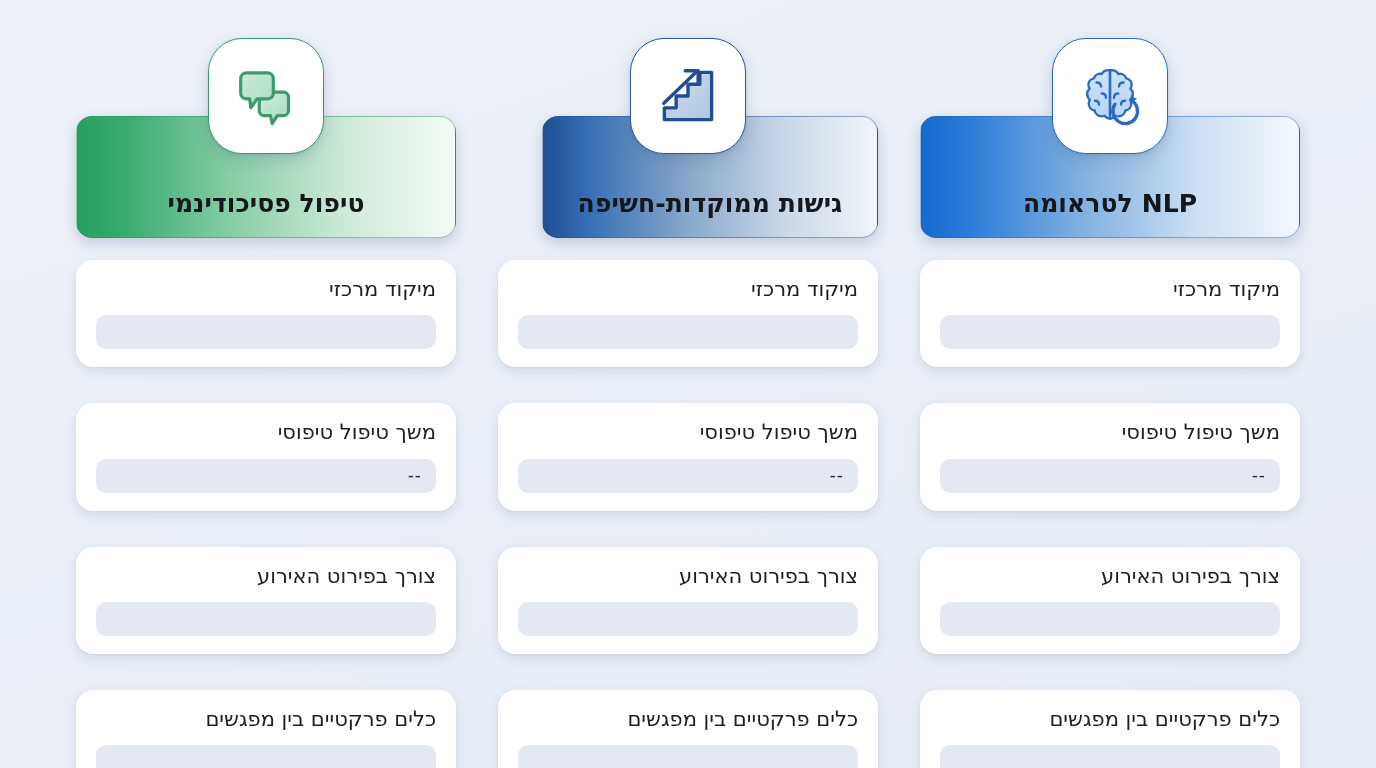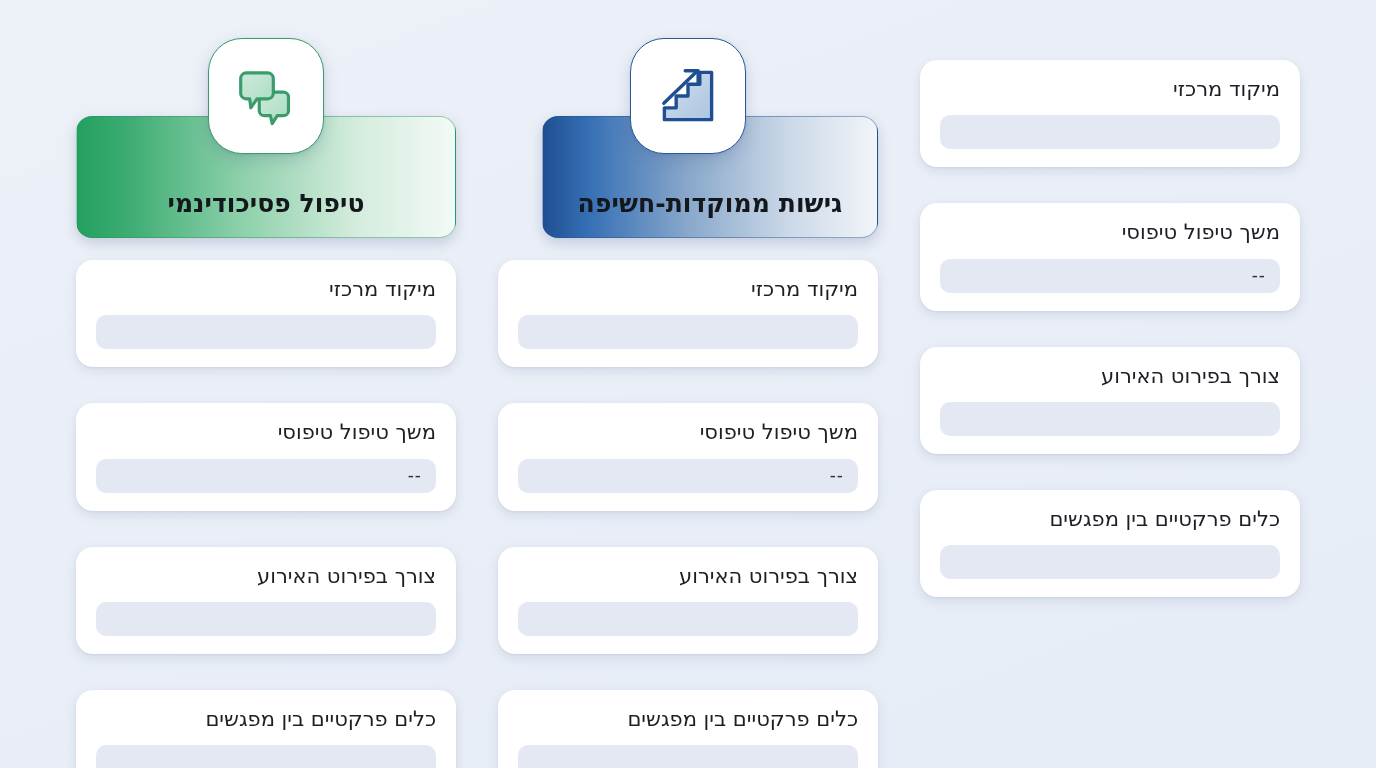--- a/index.html
+++ b/index.html
@@ -139,20 +139,41 @@
     letter-spacing: 1px;
     line-height: 1;
   }
 </style>
 </head>
 <body>
 
 <div class="board">
 
   <div class="column">
+    <div class="col-head">
+      <div class="icon-badge blue">
+        <svg viewBox="0 0 64 64" fill="none" xmlns="http://www.w3.org/2000/svg">
+          <defs>
+            <linearGradient id="brainFill" x1="0" y1="0" x2="0" y2="1">
+              <stop offset="0%" stop-color="#cfe3f7"></stop>
+              <stop offset="100%" stop-color="#b6d4f0"></stop>
+            </linearGradient>
+          </defs>
+          <path d="M31 9c-3.2 0-5.4 1.6-6.3 3.4-3.2-.6-6.2 1.1-7.1 4-2.8.5-4.8 2.8-4.8 5.6 0 1.3.4 2.5 1.1 3.4-1.4 1.2-2.2 2.9-2.2 4.8 0 2 .9 3.8 2.4 5-.6 1-1 2.2-1 3.5 0 3.1 2.2 5.7 5.2 6.2.5 3 3.1 5.2 6.2 5.2 1 0 1.9-.2 2.7-.6 1 1.6 2.8 2.6 4.8 2.6h.4V9h-.4z" fill="url(#brainFill)" stroke="#2a6cc4" stroke-width="2.1" stroke-linejoin="round"></path>
+          <path d="M33 9c3.2 0 5.4 1.6 6.3 3.4 3.2-.6 6.2 1.1 7.1 4 2.8.5 4.8 2.8 4.8 5.6 0 1.3-.4 2.5-1.1 3.4 1.4 1.2 2.2 2.9 2.2 4.8 0 2-.9 3.8-2.4 5 .6 1 1 2.2 1 3.5 0 3.1-2.2 5.7-5.2 6.2-.5 3-3.1 5.2-6.2 5.2-1 0-1.9-.2-2.7-.6-1 1.6-2.8 2.6-4.8 2.6H32V9h1z" fill="url(#brainFill)" stroke="#2a6cc4" stroke-width="2.1" stroke-linejoin="round"></path>
+          <path d="M32 9v39" stroke="#2a6cc4" stroke-width="2.1" stroke-linecap="round"></path>
+          <path d="M20 20c2.6 0 4 1.4 4 3.6M24.6 29.8c2.6 0 3.8 1.6 3.8 3.8M18.6 36.2c2.4 0 3.6 1.4 3.6 3.4M44 20c-2.6 0-4 1.4-4 3.6M39.4 29.8c-2.6 0-3.8 1.6-3.8 3.8M45.4 36.2c-2.4 0-3.6 1.4-3.6 3.4" stroke="#2a6cc4" stroke-width="2.1" stroke-linecap="round" fill="none"></path>
+          <circle cx="45.5" cy="45.5" r="11" fill="none" stroke="#2a6cc4" stroke-width="3" stroke-linecap="round" stroke-dasharray="52 20" transform="rotate(-58 45.5 45.5)"></circle>
+          <path d="M50.5 31.5l5.5 3.2-5.8 3.4z" fill="#2a6cc4"></path>
+        </svg>
+      </div>
+      <div class="head-bar blue">
+        <div class="head-title">NLP לטראומה</div>
+      </div>
+    </div>
 
     <div class="rows">
       <div class="row-card">
         <div class="row-label">מיקוד מרכזי</div>
         <div class="row-value">
           <span class="row-value-text"></span>
         </div>
       </div>
       <div class="row-card">
         <div class="row-label">משך טיפול טיפוסי</div>

